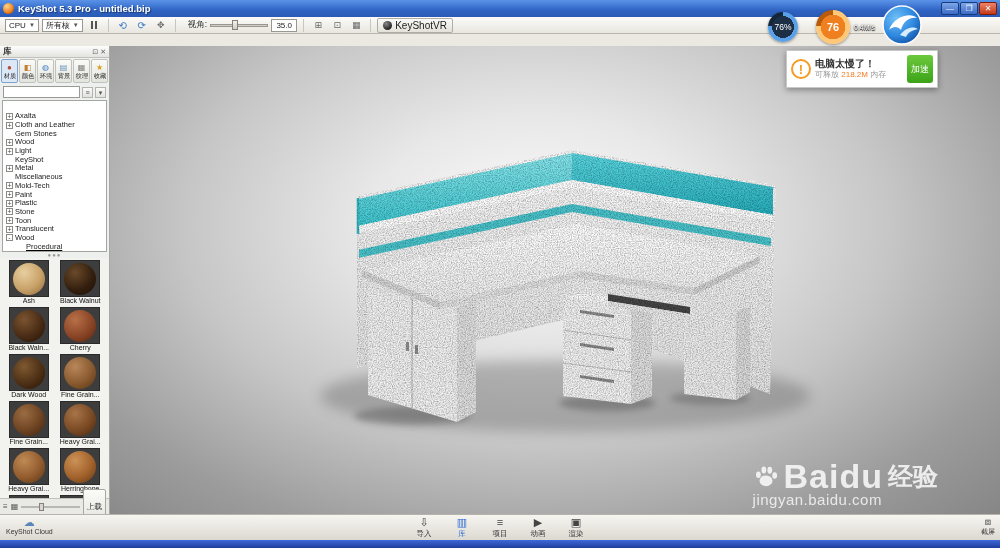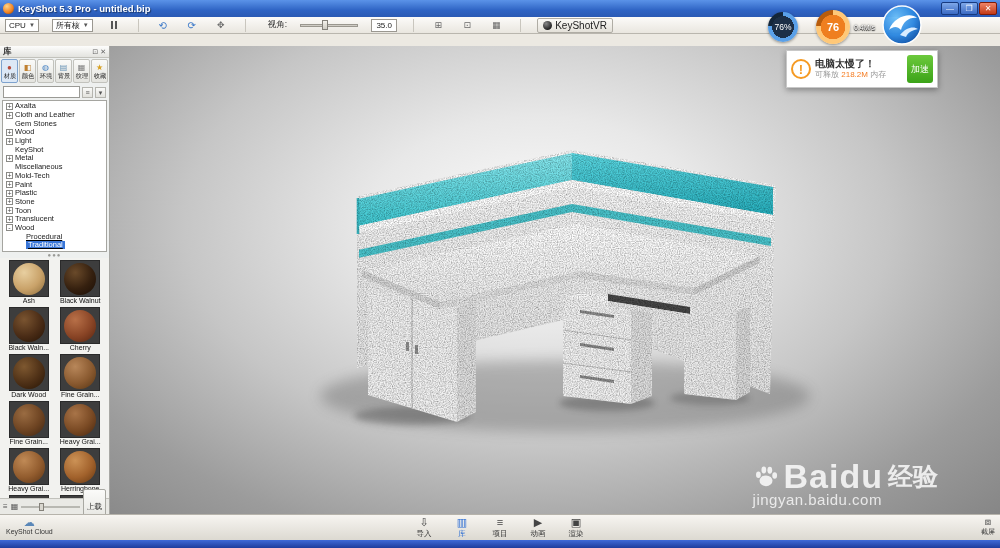--- a/index.html
+++ b/index.html
@@ -13,21 +13,21 @@
   .title-text { font-size:9.5px; font-weight:bold; text-shadow:1px 1px 1px rgba(0,0,0,.45); white-space:nowrap; }
   .win-btns { margin-left:auto; display:flex; gap:1px; }
   .win-btn { width:18px; height:13px; border:1px solid #173a7e; border-radius:2px; background:linear-gradient(#7fa8e8,#3a6ac4); color:#fff; font-size:8px; line-height:11px; text-align:center; }
   .win-btn.close { background:linear-gradient(#ef8468,#c23a18); border-color:#7e1a08; }
 
   
   .menubar { height:12px; background:#f2efe8; border-bottom:1px solid #c6c3ba; display:flex; align-items:center; padding-left:4px; }
   .mitem { font-size:9px; color:#222; padding:0 6px; line-height:12px; }
 
   
-  .toolbar { height:17px; background:linear-gradient(#fcfbf9,#e9e6df); border-bottom:1px solid #b9b6ae; display:flex; align-items:center; padding:0 5px; gap:13px; }
+  .toolbar { height:17px; background:linear-gradient(#fcfbf9,#e9e6df); border-bottom:1px solid #b9b6ae; display:flex; align-items:center; padding:0 5px; gap:3px; }
   .tselect { display:flex; align-items:center; gap:3px; background:#fff; border:1px solid #9a9790; height:13px; padding:0 3px; font-size:8px; color:#222; }
   .tsel-caret { font-size:6px; color:#555; }
   .tsep { width:1px; height:13px; background:#c9c6be; margin:0 3px; }
   .ticon { width:16px; height:14px; display:flex; align-items:center; justify-content:center; font-size:10px; color:#3a78c8; border-radius:2px; }
   .ticon.gray { color:#6a6a6a; font-size:9px; }
   .pause-icon { display:flex; gap:2px; align-items:center; }
   .pause-icon i { display:block; width:2px; height:8px; background:#555; }
   .tlabel-s { font-size:8.5px; color:#333; margin-left:6px; }
   .slider { position:relative; width:58px; height:12px; }
   .slider .track { position:absolute; left:0; right:0; top:5px; height:3px; background:#cfccc5; border:1px solid #9a978f; }
@@ -46,21 +46,21 @@
   .panel-title { font-size:8.5px; color:#333; font-weight:bold; }
   .panel-hbtns { margin-left:auto; display:flex; gap:2px; color:#666; font-size:7px; }
   .ltabs { display:flex; gap:1px; padding:1px; height:26px; }
   .ltab { flex:1; display:flex; flex-direction:column; align-items:center; justify-content:center; border:1px solid #c2c2bc; border-radius:2px; background:linear-gradient(#fafaf8,#e4e4df); overflow:hidden; }
   .ltab.active { background:#dce8f6; border-color:#7da2ce; }
   .ltab-icon { font-size:8px; line-height:9px; }
   .ltab-label { font-size:7px; color:#222; line-height:8px; white-space:nowrap; transform:scale(.9); }
   .search-row { display:flex; align-items:center; gap:2px; padding:2px 3px; height:16px; }
   .search-input { flex:1; height:12px; border:1px solid #9a9a95; background:#fff; font-size:8px; padding:0 2px; min-width:0; }
   .sbtn { width:11px; height:11px; border:1px solid #b5b5af; background:linear-gradient(#fafaf8,#e2e2dd); font-size:7px; line-height:9px; text-align:center; color:#555; }
-  .tree { height:152px; margin:0 2px; background:#fff; border:1px solid #a5a5a0; overflow:hidden; padding-top:1px; }
+  .tree { height:152px; margin:0 2px; background:#fff; border:1px solid #a5a5a0; overflow:hidden; padding-top:11px; }
   .trow { display:flex; align-items:center; height:8.7px; padding-left:3px; white-space:nowrap; }
   .trow.child { padding-left:14px;text-decoration:underline; }
   .trow.sel .tlabel { background:#3875d7; color:#fff; padding:0 2px; }
   .exp { width:7px; height:7px; flex:none; border:1px solid #8a8a86; background:#fff; font-size:7px; line-height:5px; text-align:center; color:#444; margin-right:2px; }
   .expsp { width:9px; flex:none; }
   .tlabel { font-size:7.5px; color:#1a1a1a; line-height:8px; }
   .splitter { height:6px; display:flex; align-items:center; justify-content:center; color:#9a9a96; font-size:6px; letter-spacing:1px; }
   .mat-grid { flex:1; overflow:hidden; background:#f2f2ef; display:grid; grid-template-columns:1fr 1fr; gap:2px 2px; padding:2px 4px; align-content:start; }
   .mat { display:flex; flex-direction:column; align-items:center; }
   .mat-tile { width:40px; height:37px; background:#3d3d3d; border:1px solid #2a2a2a; display:flex; align-items:center; justify-content:center; }

